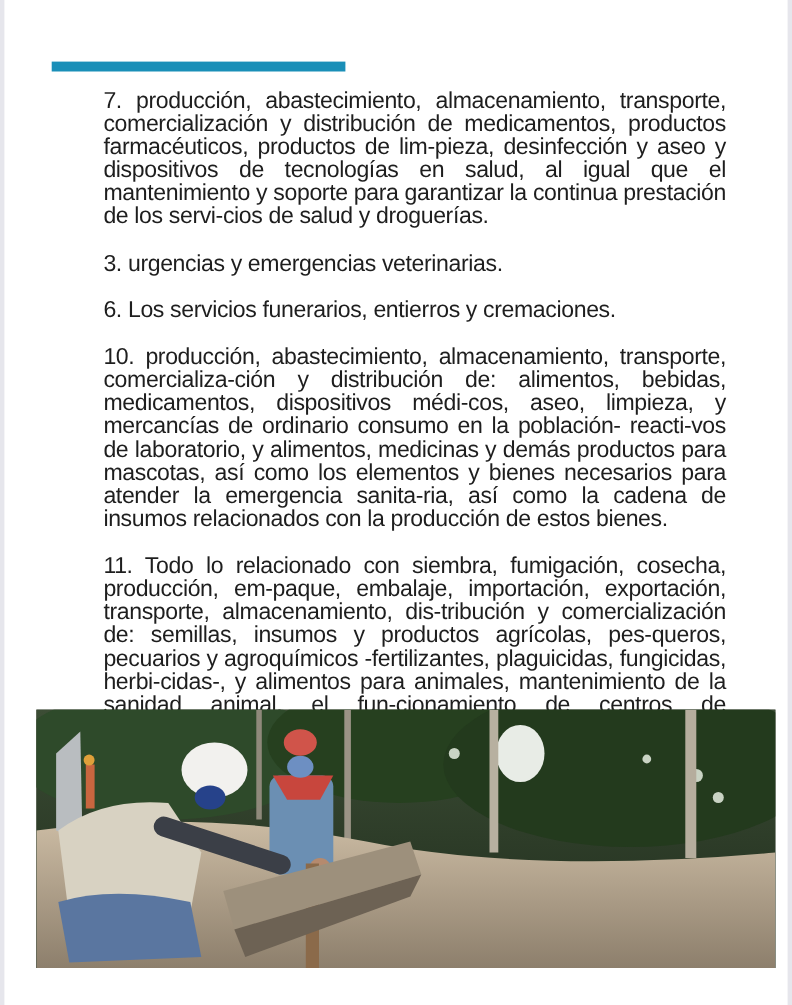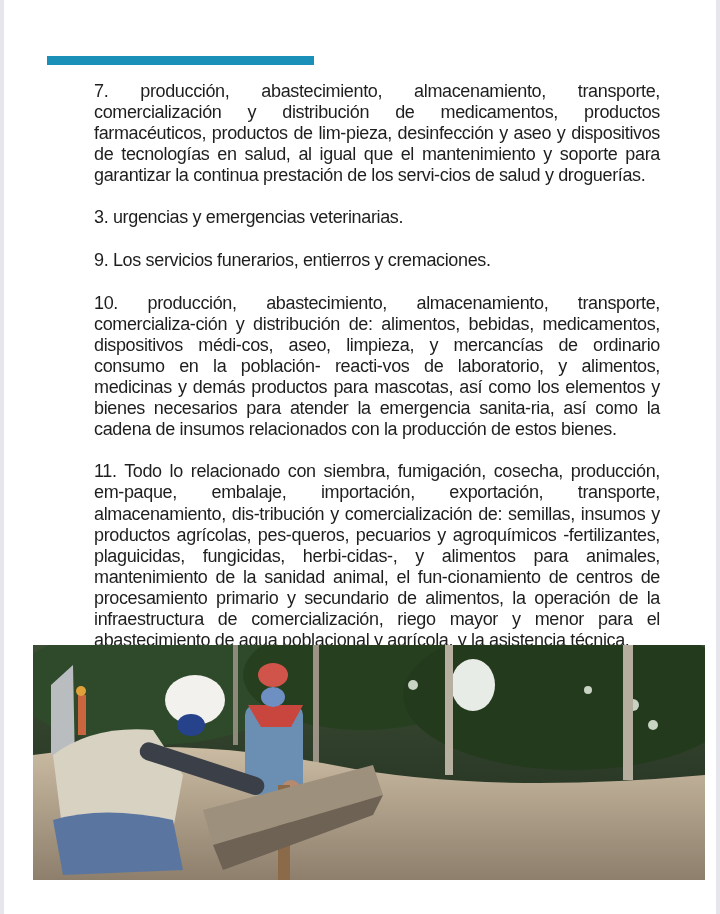--- a/index.html
+++ b/index.html
@@ -26,21 +26,21 @@
       position: absolute;
       left: 47px; top: 56px;
       width: 267px; height: 9px;
       background: #1a8fb8;
     }
     .content {
       position: absolute;
       left: 94px; top: 81px;
       width: 566px;
       color: #1e1e1e;
-      font-size: 18px;
+      font-size: 21px;
       line-height: 21.1px;
       letter-spacing: -0.35px;
     }
     .para {
       margin: 0 0 21px 0;
       text-align: justify;
       text-align-last: left;
       hyphens: manual;
     }
     .para.short { margin-bottom: 21.5px; }
@@ -59,21 +59,21 @@
 <body>
 
 <div class="frame-left"></div>
 <div class="frame-right"></div>
 
 <div class="accent-bar"></div>
 
 <div class="content">
   <p class="para">7. producción, abastecimiento, almacenamiento, transporte, comercialización y distribución de medicamentos, productos farmacéuticos, productos de lim-pieza, desinfección y aseo y dispositivos de tecnologías en salud, al igual que el mantenimiento y soporte para garantizar la continua prestación de los servi-cios de salud y droguerías.</p>
   <p class="para short">3. urgencias y emergencias veterinarias.</p>
-  <p class="para short">9. Los servicios funerarios, entierros y cremaciones.</p>
+  <p class="para short">6. Los servicios funerarios, entierros y cremaciones.</p>
   <p class="para">10.  producción, abastecimiento, almacenamiento, transporte, comercializa-ción y distribución de:  alimentos, bebidas, medicamentos, dispositivos médi-cos, aseo, limpieza, y mercancías de ordinario consumo en la población- reacti-vos de laboratorio, y  alimentos, medicinas y demás productos para mascotas, así como los elementos y bienes necesarios para atender la emergencia sanita-ria, así como la cadena de insumos relacionados con la producción de estos bienes.</p>
   <p class="para">11.  Todo lo relacionado con  siembra, fumigación, cosecha, producción, em-paque, embalaje, importación, exportación, transporte, almacenamiento, dis-tribución y comercialización de: semillas, insumos y productos agrícolas, pes-queros, pecuarios y agroquímicos -fertilizantes, plaguicidas, fungicidas, herbi-cidas-, y alimentos para animales, mantenimiento de la sanidad animal, el fun-cionamiento de centros de procesamiento primario y secundario de alimentos, la operación de la infraestructura de comercialización, riego mayor y menor para el abastecimiento de agua poblacional y agrícola, y la asistencia técnica.</p>
 </div>
 
 <div class="photo">
   <svg width="672" height="235" viewBox="0 0 672 235">
     <defs>
       <linearGradient id="sky" x1="0" y1="0" x2="0" y2="1">
         <stop offset="0" stop-color="#3c4d35"></stop>
         <stop offset="1" stop-color="#1f2c1c"></stop>

